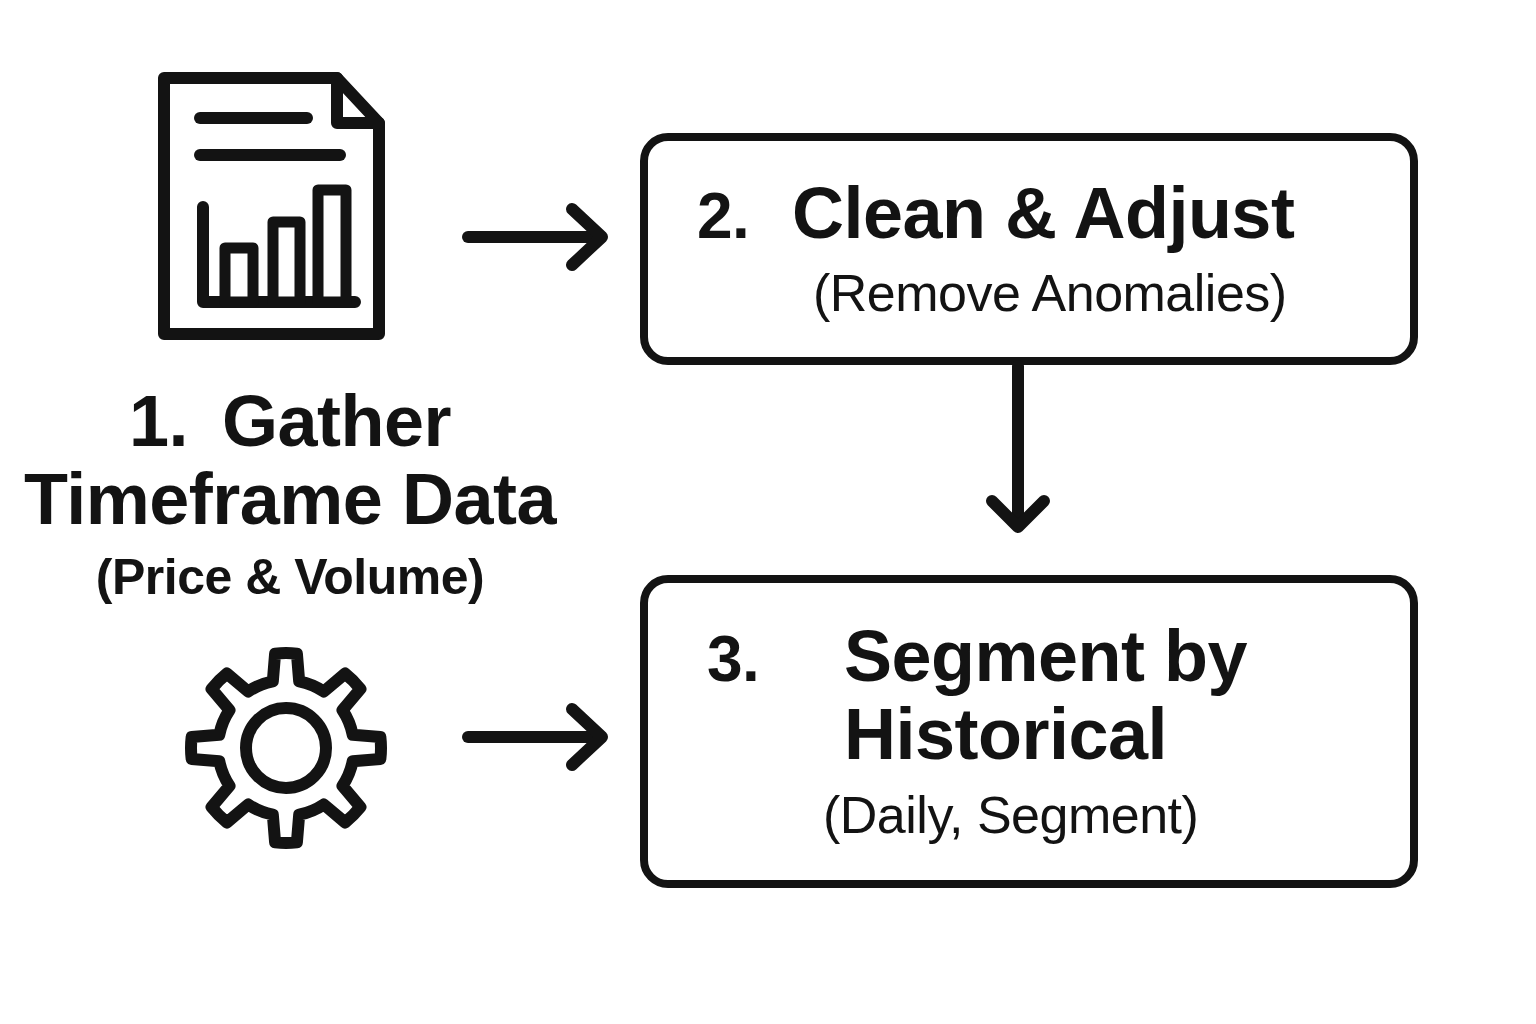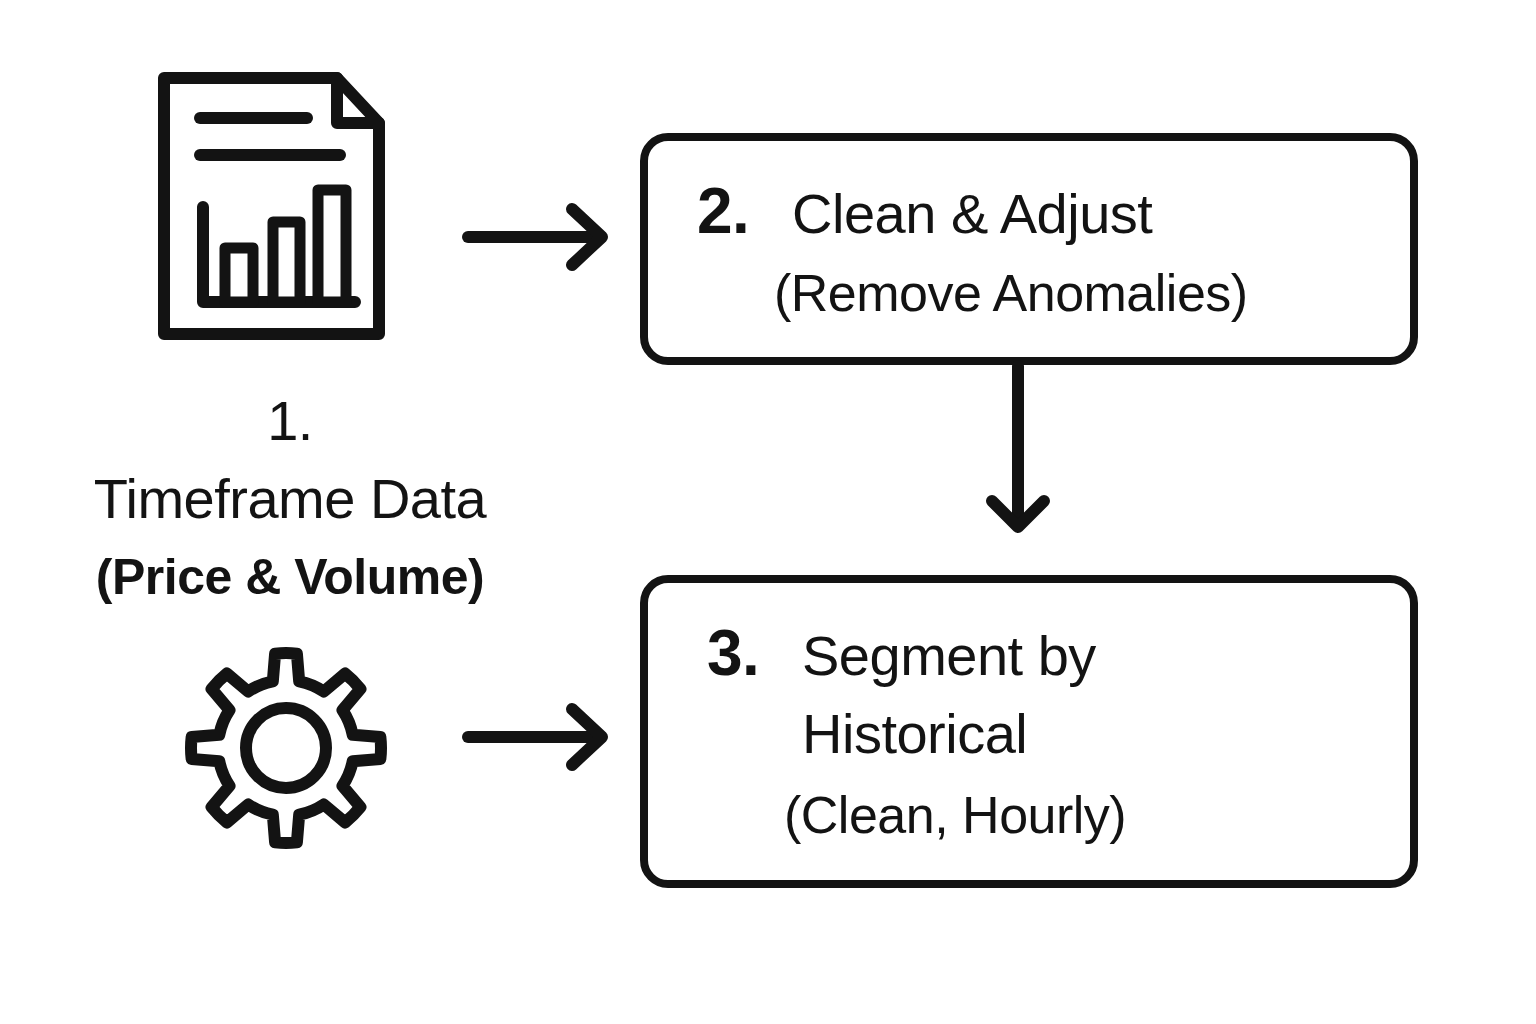--- a/index.html
+++ b/index.html
@@ -14,54 +14,55 @@
 
   
   .doc-icon  { position: absolute; left: 150px; top: 64px;  width: 244px; height: 284px; }
   .gear-icon { position: absolute; left: 176px; top: 638px; width: 220px; height: 220px; }
 
   
   .arrows { position: absolute; left: 0; top: 0; width: 1536px; height: 1024px; pointer-events: none; }
 
   
   .step1-label { position: absolute; left: 20px; top: 382px; width: 540px; text-align: center; }
-  .t-title { font-size: 56px; font-weight: 400; line-height: 78px; letter-spacing: -0.5px; white-space: nowrap; }
+  .t-title { font-size: 72px; font-weight: 700; line-height: 78px; letter-spacing: -0.5px; white-space: nowrap; }
   .step1-line1 { display: flex; justify-content: center; align-items: baseline; gap: 34px; }
   .t-sub { font-size: 50px; font-weight: 700; line-height: 70px; letter-spacing: -0.5px; margin-top: 4px; white-space: nowrap; }
 
   
   .flow-box { position: absolute; left: 640px; width: 778px; background: #ffffff;
               border: 8px solid var(--ink); border-radius: 28px;
               display: flex; flex-direction: column; justify-content: center; }
   .box2 { top: 133px; height: 232px; padding-left: 49px; gap: 8px; }
   .box3 { top: 575px; height: 313px; padding-left: 59px; gap: 10px; }
   .box-row { display: flex; align-items: baseline; }
   .box-num { flex: 0 0 95px; font-size: 64px; font-weight: 700; letter-spacing: -0.5px; }
-  .box-title-col .t-title { line-height: 78px; }
-  .box-sub { margin-left: 77px; font-size: 52px; font-weight: 400; line-height: 64px; letter-spacing: -0.5px; white-space: nowrap; }
+  .box-title-col .t-title { line-height: 78px; margin-left: 42px; }
+  .box-sub { margin-left: 116px; font-size: 52px; font-weight: 400; line-height: 64px; letter-spacing: -0.5px; white-space: nowrap; }
 </style>
 </head>
 <body>
 
 <div class="stage">
 
   <svg class="doc-icon" viewBox="0 0 244 284" aria-hidden="true">
     <path class="stroke fillwhite" stroke-width="12" d="M 187 14 L 14 14 L 14 270 L 229 270 L 229 59 Z"></path>
     <path class="stroke" stroke-width="12" d="M 187 14 L 187 59 L 229 59"></path>
     <path class="stroke" stroke-width="12" d="M 50 54 H 157"></path>
     <path class="stroke" stroke-width="12" d="M 50 91 H 190"></path>
     <path class="stroke" stroke-width="12" d="M 53 143 V 238 H 205"></path>
     <rect class="stroke fillwhite" stroke-width="11" x="75" y="184" width="28" height="54"></rect>
     <rect class="stroke fillwhite" stroke-width="11" x="123" y="158" width="27" height="80"></rect>
     <rect class="stroke fillwhite" stroke-width="11" x="168" y="126" width="28" height="112"></rect>
   </svg>
 
   <div class="step1-label">
     <div class="t-title step1-line1">
       <span>1.</span>
+      <span>Gather</span>
     </div>
     <div class="t-title">Timeframe Data</div>
     <div class="t-sub">(Price &amp; Volume)</div>
   </div>
 
   <svg class="gear-icon" viewBox="-110 -110 220 220" aria-hidden="true">
     <path id="gear-body" class="stroke fillwhite" stroke-width="12" d="M -13.176124377444692 -66.71124152937125 L -10.900935397398055 -94.37250450985051 A 95 95 0 0 1 10.900935397398067 -94.3725045098505 L 13.1761243774447 -66.71124152937125 A 68 68 0 0 1 37.85504436974352 -56.48889816384056 L 59.0233125556967 -74.43956323724997 A 95 95 0 0 1 74.43956323724997 -59.023312555696684 L 56.48889816384056 -37.85504436974352 A 68 68 0 0 1 66.71124152937125 -13.176124377444692 L 94.3725045098505 -10.900935397398063 A 95 95 0 0 1 94.3725045098505 10.900935397398063 L 66.71124152937125 13.176124377444692 A 68 68 0 0 1 56.48889816384056 37.85504436974352 L 74.43956323724997 59.023312555696684 A 95 95 0 0 1 59.0233125556967 74.43956323724997 L 37.85504436974352 56.48889816384056 A 68 68 0 0 1 13.1761243774447 66.71124152937125 L 10.900935397398067 94.3725045098505 A 95 95 0 0 1 -10.900935397398055 94.37250450985051 L -13.176124377444692 66.71124152937125 A 68 68 0 0 1 -37.855044369743524 56.48889816384055 L -59.02331255569666 74.43956323724998 A 95 95 0 0 1 -74.43956323724997 59.023312555696684 L -56.488898163840545 37.85504436974353 A 68 68 0 0 1 -66.71124152937125 13.176124377444689 L -94.3725045098505 10.900935397398094 A 95 95 0 0 1 -94.3725045098505 -10.90093539739807 L -66.71124152937126 -13.176124377444673 A 68 68 0 0 1 -56.48889816384055 -37.855044369743524 L -74.43956323725 -59.02331255569666 A 95 95 0 0 1 -59.023312555696684 -74.43956323724997 L -37.85504436974351 -56.48889816384056 A 68 68 0 0 1 -13.176124377444692 -66.71124152937125 Z"></path>
     <circle class="stroke fillwhite" stroke-width="12" cx="0" cy="0" r="40"></circle>
   </svg>
 
@@ -74,21 +75,21 @@
   </div>
 
   <div class="flow-box box3">
     <div class="box-row">
       <span class="box-num">3.</span>
       <span class="box-title-col">
         <div class="t-title">Segment by</div>
         <div class="t-title">Historical</div>
       </span>
     </div>
-    <div class="box-sub">(Clean, Hourly)</div>
+    <div class="box-sub">(Daily, Segment)</div>
   </div>
 
   <svg class="arrows" viewBox="0 0 1536 1024" aria-hidden="true">
     <g>
       <path class="stroke" stroke-width="12" d="M 468 237 H 592"></path>
       <path class="stroke" stroke-width="12" d="M 572 209 L 602 237 L 572 265"></path>
     </g>
     <g>
       <path class="stroke" stroke-width="12" d="M 1018 366 V 516"></path>
       <path class="stroke" stroke-width="12" d="M 992 501 L 1018 527 L 1044 501"></path>

